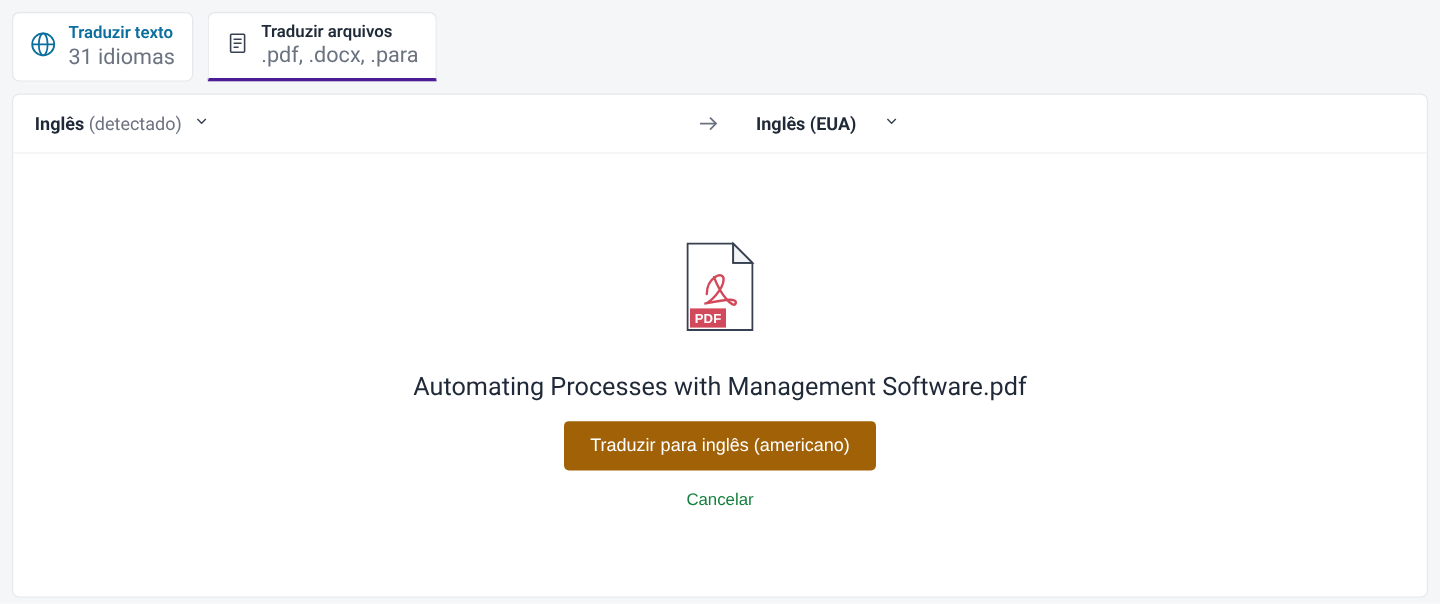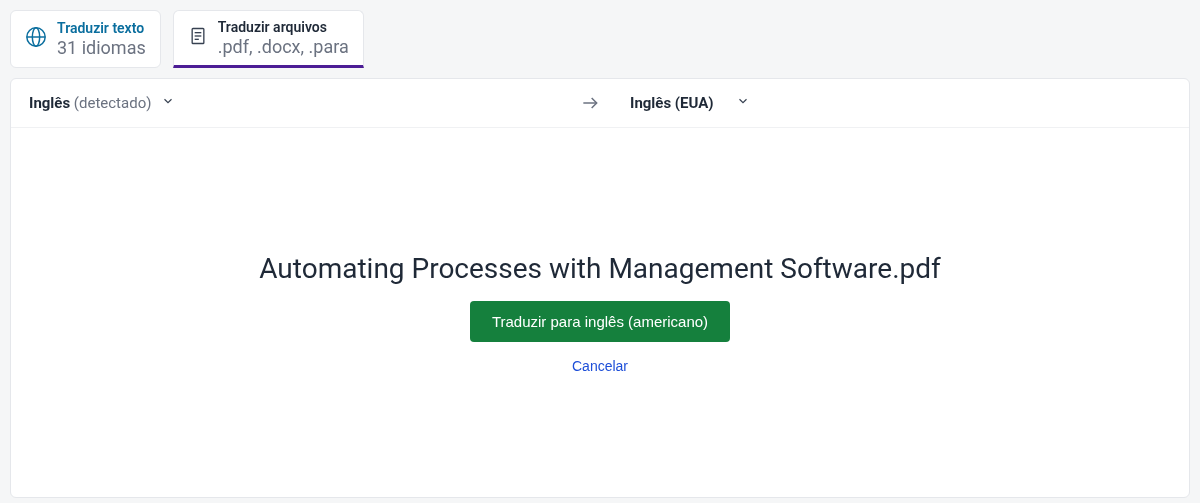--- a/index.html
+++ b/index.html
@@ -63,32 +63,32 @@
 
     .content {
       flex: 1;
       display: flex;
       flex-direction: column;
       align-items: center;
       justify-content: center;
       gap: 16px;
     }
     .pdf-icon-wrap { margin-bottom: 12px; }
-    .filename { font-size: 28px; color: #1f2937; font-weight: 400; }
+    .filename { font-size: 21px; color: #1f2937; font-weight: 400; }
     .translate-btn {
-      background: #15803d;
+      background: #a16207;
       color: #fff;
       border: none;
       border-radius: 4px;
       padding: 12px 22px;
       font-size: 15px;
       cursor: pointer;
     }
     .cancel-link {
-      color: #1d4ed8;
+      color: #15803d;
       font-size: 14px;
       cursor: pointer;
       background: none;
       border: none;
     }
   </style>
 </head>
 <body>
 
 <div class="tabs">
@@ -143,17 +143,27 @@
       <span class="lang-strong">Inglês (EUA)</span>
       <span>
         <svg class="chevron" viewBox="0 0 24 24" fill="none" stroke="#374151" stroke-width="2">
             <polyline points="6 9 12 15 18 9"></polyline>
           </svg>
       </span>
     </div>
   </div>
 
   <div class="content">
+    <div class="pdf-icon-wrap">
+      <svg width="62" height="78" viewBox="0 0 62 78">
+        <path d="M4 2 H42 L58 18 V74 H4 Z" fill="#fff" stroke="#374151" stroke-width="1.5"></path>
+        <path d="M42 2 V18 H58" fill="none" stroke="#374151" stroke-width="1.5"></path>
+        <path d="M42 2 L58 18 L42 18 Z" fill="#f3f4f6" stroke="#374151" stroke-width="1.5"></path>
+        <path d="M20 44 C20 30 34 24 34 32 C34 40 22 52 18 52 C30 50 46 46 44 52 C42 56 32 46 26 30" fill="none" stroke="#d1495b" stroke-width="2" stroke-linecap="round"></path>
+        <rect x="6" y="56" width="30" height="16" fill="#d1495b"></rect>
+        <text x="21" y="68" font-family="Arial" font-size="11" font-weight="700" fill="#fff" text-anchor="middle">PDF</text>
+      </svg>
+    </div>
     <div class="filename">Automating Processes with Management Software.pdf</div>
     <button class="translate-btn">Traduzir para inglês (americano)</button>
     <button class="cancel-link">Cancelar</button>
   </div>
 </div>
 
 </body></html>

